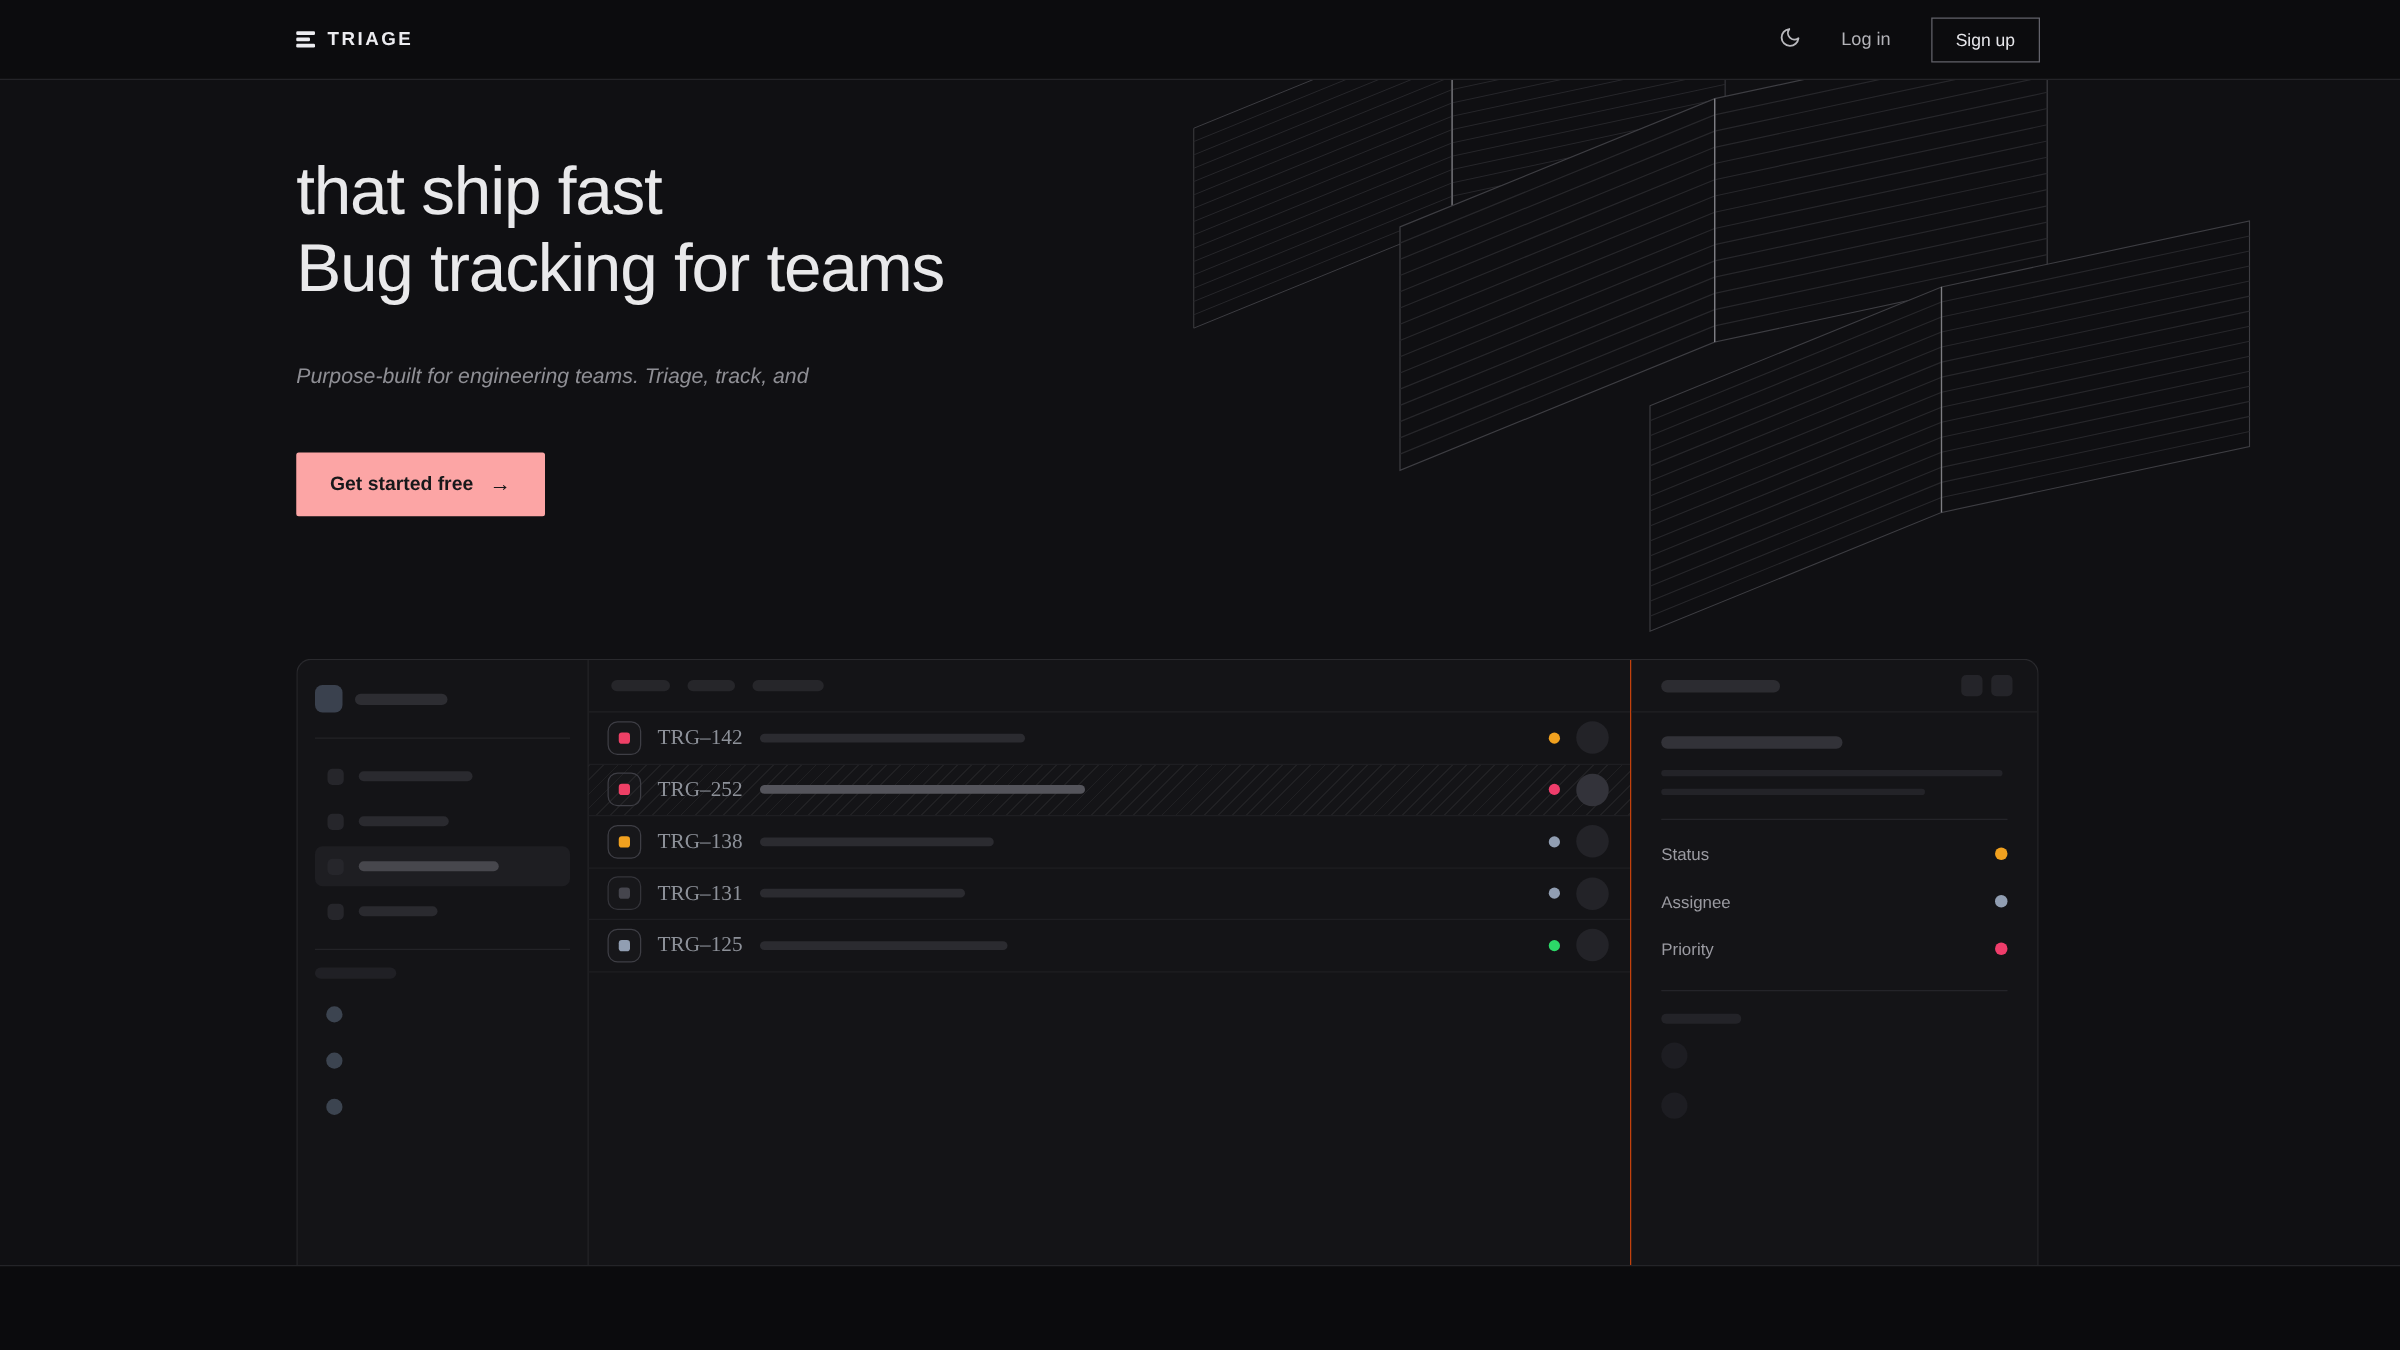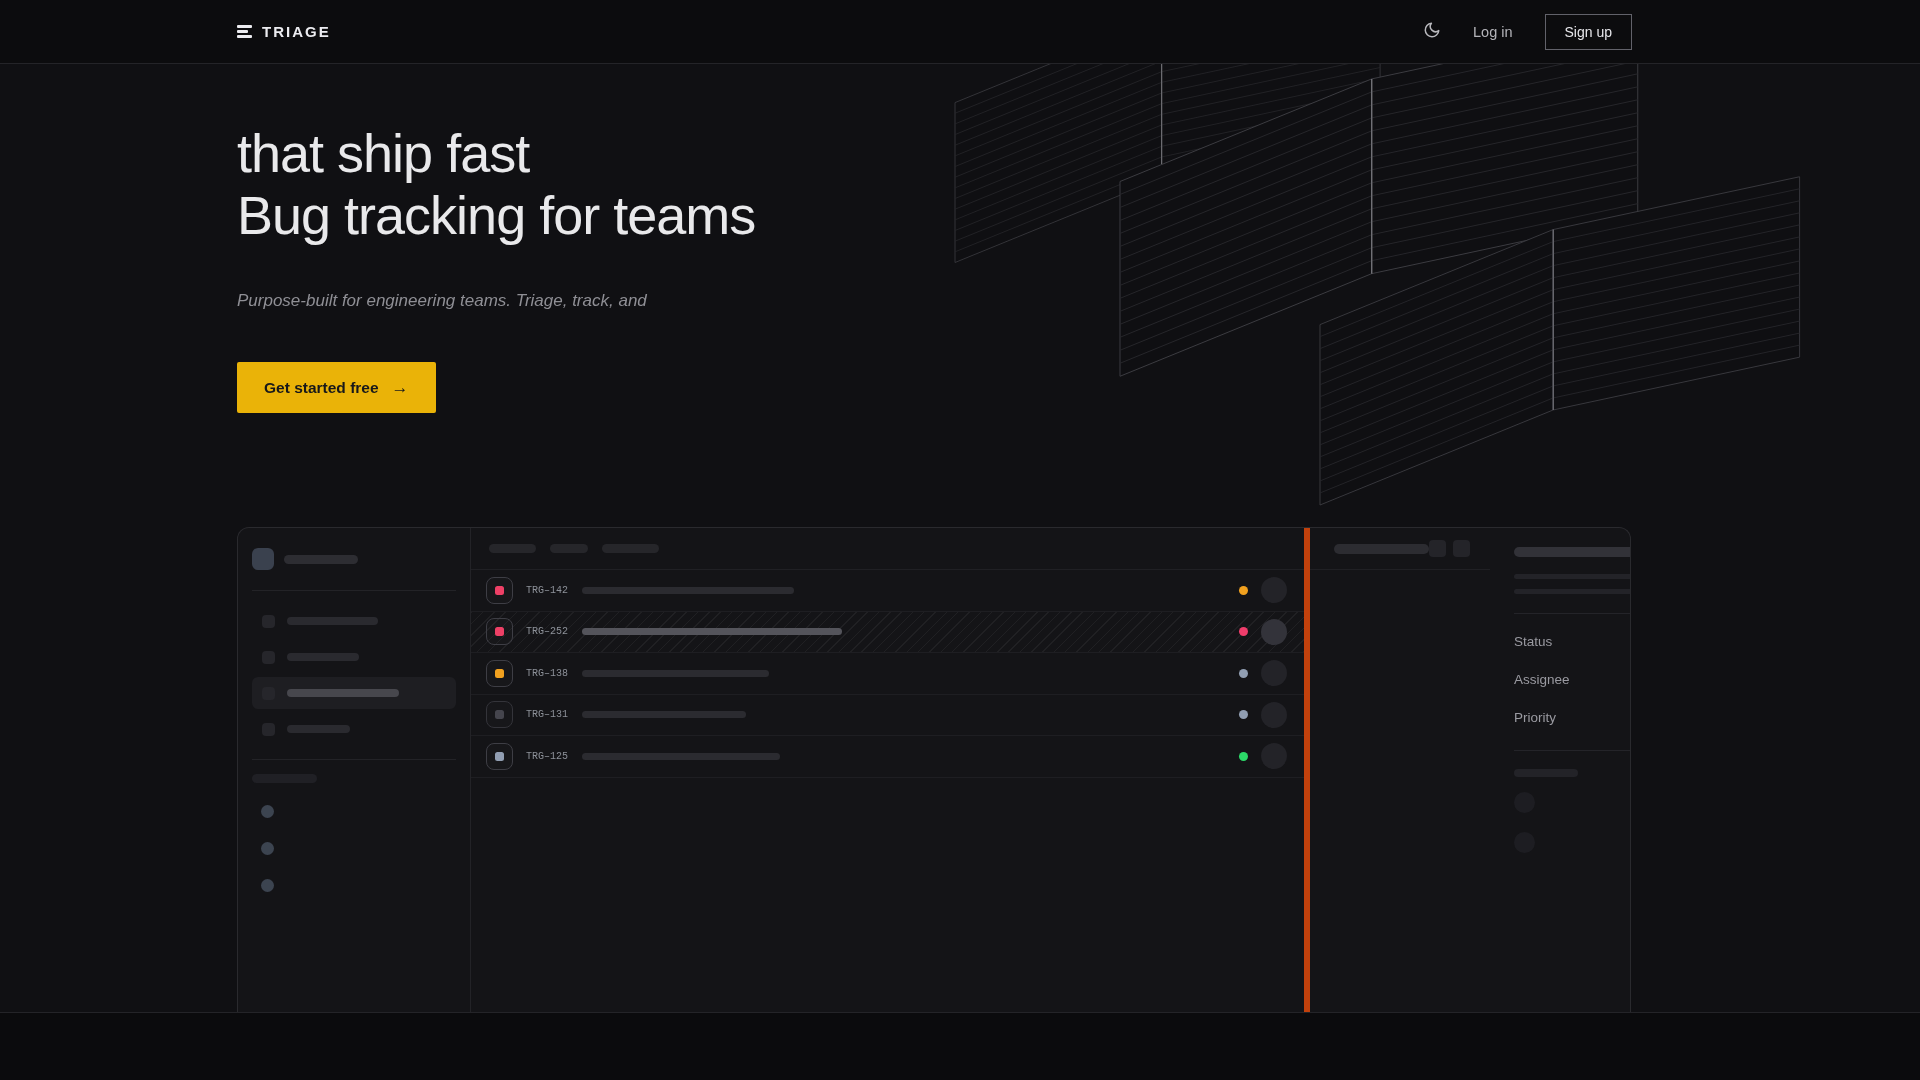--- a/index.html
+++ b/index.html
@@ -25,21 +25,21 @@
 
   
   .hero { position:relative; height:949px; background:#101013; border-bottom:1px solid #242428; overflow:hidden; }
   .decor { position:absolute; left:0; top:-64px; width:1920px; height:1080px; z-index:0; pointer-events:none; }
   .hero-content { position:relative; z-index:1; padding:58px 0 0 237px; }
   h1 { color:#e9e9eb; font-size:54px; line-height:62px; font-weight:500; letter-spacing:-1px; }
   h1 span { display:block; }
   .subtitle { margin-top:40px; font-size:17px; line-height:30px; color:#8f8f95; }
   .subtitle span { display:block;font-style:italic; }
   .cta { margin-top:46px; display:inline-flex; align-items:center; gap:13px; height:51px;
-    padding:0 27px; background:#eab308; color:#17181a; font-size:15.5px; font-weight:600;
+    padding:0 27px; background:#fca5a5; color:#17181a; font-size:15.5px; font-weight:600;
     border:none; border-radius:2px; cursor:pointer; font-family:inherit; }
   .cta-arrow { font-size:17px; line-height:1; }
 
   
   .card { position:absolute; z-index:2; left:237px; top:463px; width:1394px; height:486px;
     background:#141417; border:1px solid #2a2a2e; border-bottom:none;
     border-radius:12px 12px 0 0; display:flex; overflow:hidden; }
 
   
   .sb { width:233px; border-right:1px solid #232327; padding:20px 14px 0; display:flex; flex-direction:column; }
@@ -62,31 +62,31 @@
   .list-head { height:42px; flex:none; border-bottom:1px solid #202024; display:flex;
     align-items:center; gap:14px; padding:0 18px; }
   .lh-pill { height:9px; border-radius:4.5px; background:#26262a; }
   .row { height:41.5px; flex:none; border-bottom:1px solid #1e1e22; display:flex;
     align-items:center; padding:0 17px 0 15px; cursor:pointer; }
   .row.hl { background:repeating-linear-gradient(135deg, rgba(255,255,255,0.05) 0 1px, transparent 1px 8px); }
   .pbox { width:27px; height:27px; border:1px solid #3e3e45; border-radius:8px; flex:none;
     display:flex; align-items:center; justify-content:center; background:rgba(255,255,255,0.015); }
   .row.muted .pbox { border-color:#34343a; }
   .psq { width:9px; height:9px; border-radius:2.5px; }
-  .rid { margin-left:13px; font-family:Liberation Mono, monospace;
-    font-size:10px; color:#8d9199; flex:none; }
+  .rid { margin-left:13px; font-family:Liberation Serif, serif;
+    font-size:17px; color:#8d9199; flex:none; }
   .tpill { margin-left:14px; height:7px; border-radius:3.5px; background:#2b2b30; flex:none; }
   .row.hl .tpill { background:#54545b; }
   .grow { flex:1; }
   .sdot { width:9px; height:9px; border-radius:50%; flex:none; }
   .ravatar { width:26px; height:26px; border-radius:50%; background:#232328; margin-left:13px; flex:none; }
   .row.hl .ravatar { background:#33333a; }
 
   
-  .panel { width:326px; flex:none; border-left:6px solid #c2410c; display:flex; }
+  .panel { width:326px; flex:none; border-left:1px solid #c2410c; display:flex; flex-direction:column; }
   .p-head { height:42px; flex:none; border-bottom:1px solid #202024; display:flex;
     align-items:center; padding:0 20px 0 24px; }
   .p-head-pill { width:95px; height:10px; border-radius:5px; background:#2c2c31; }
   .p-sq { width:17px; height:17px; border-radius:4px; background:#242429; margin-left:7px; cursor:pointer; }
   .p-sq.first { margin-left:auto; }
   .p-body { padding:19px 24px 0; }
   .p-title { width:145px; height:10px; border-radius:5px; background:#323238; }
   .p-line { height:5px; border-radius:2.5px; background:#232328; }
   .p-line.l1 { width:273px; margin-top:17px; }
   .p-line.l2 { width:211px; margin-top:10px; }

